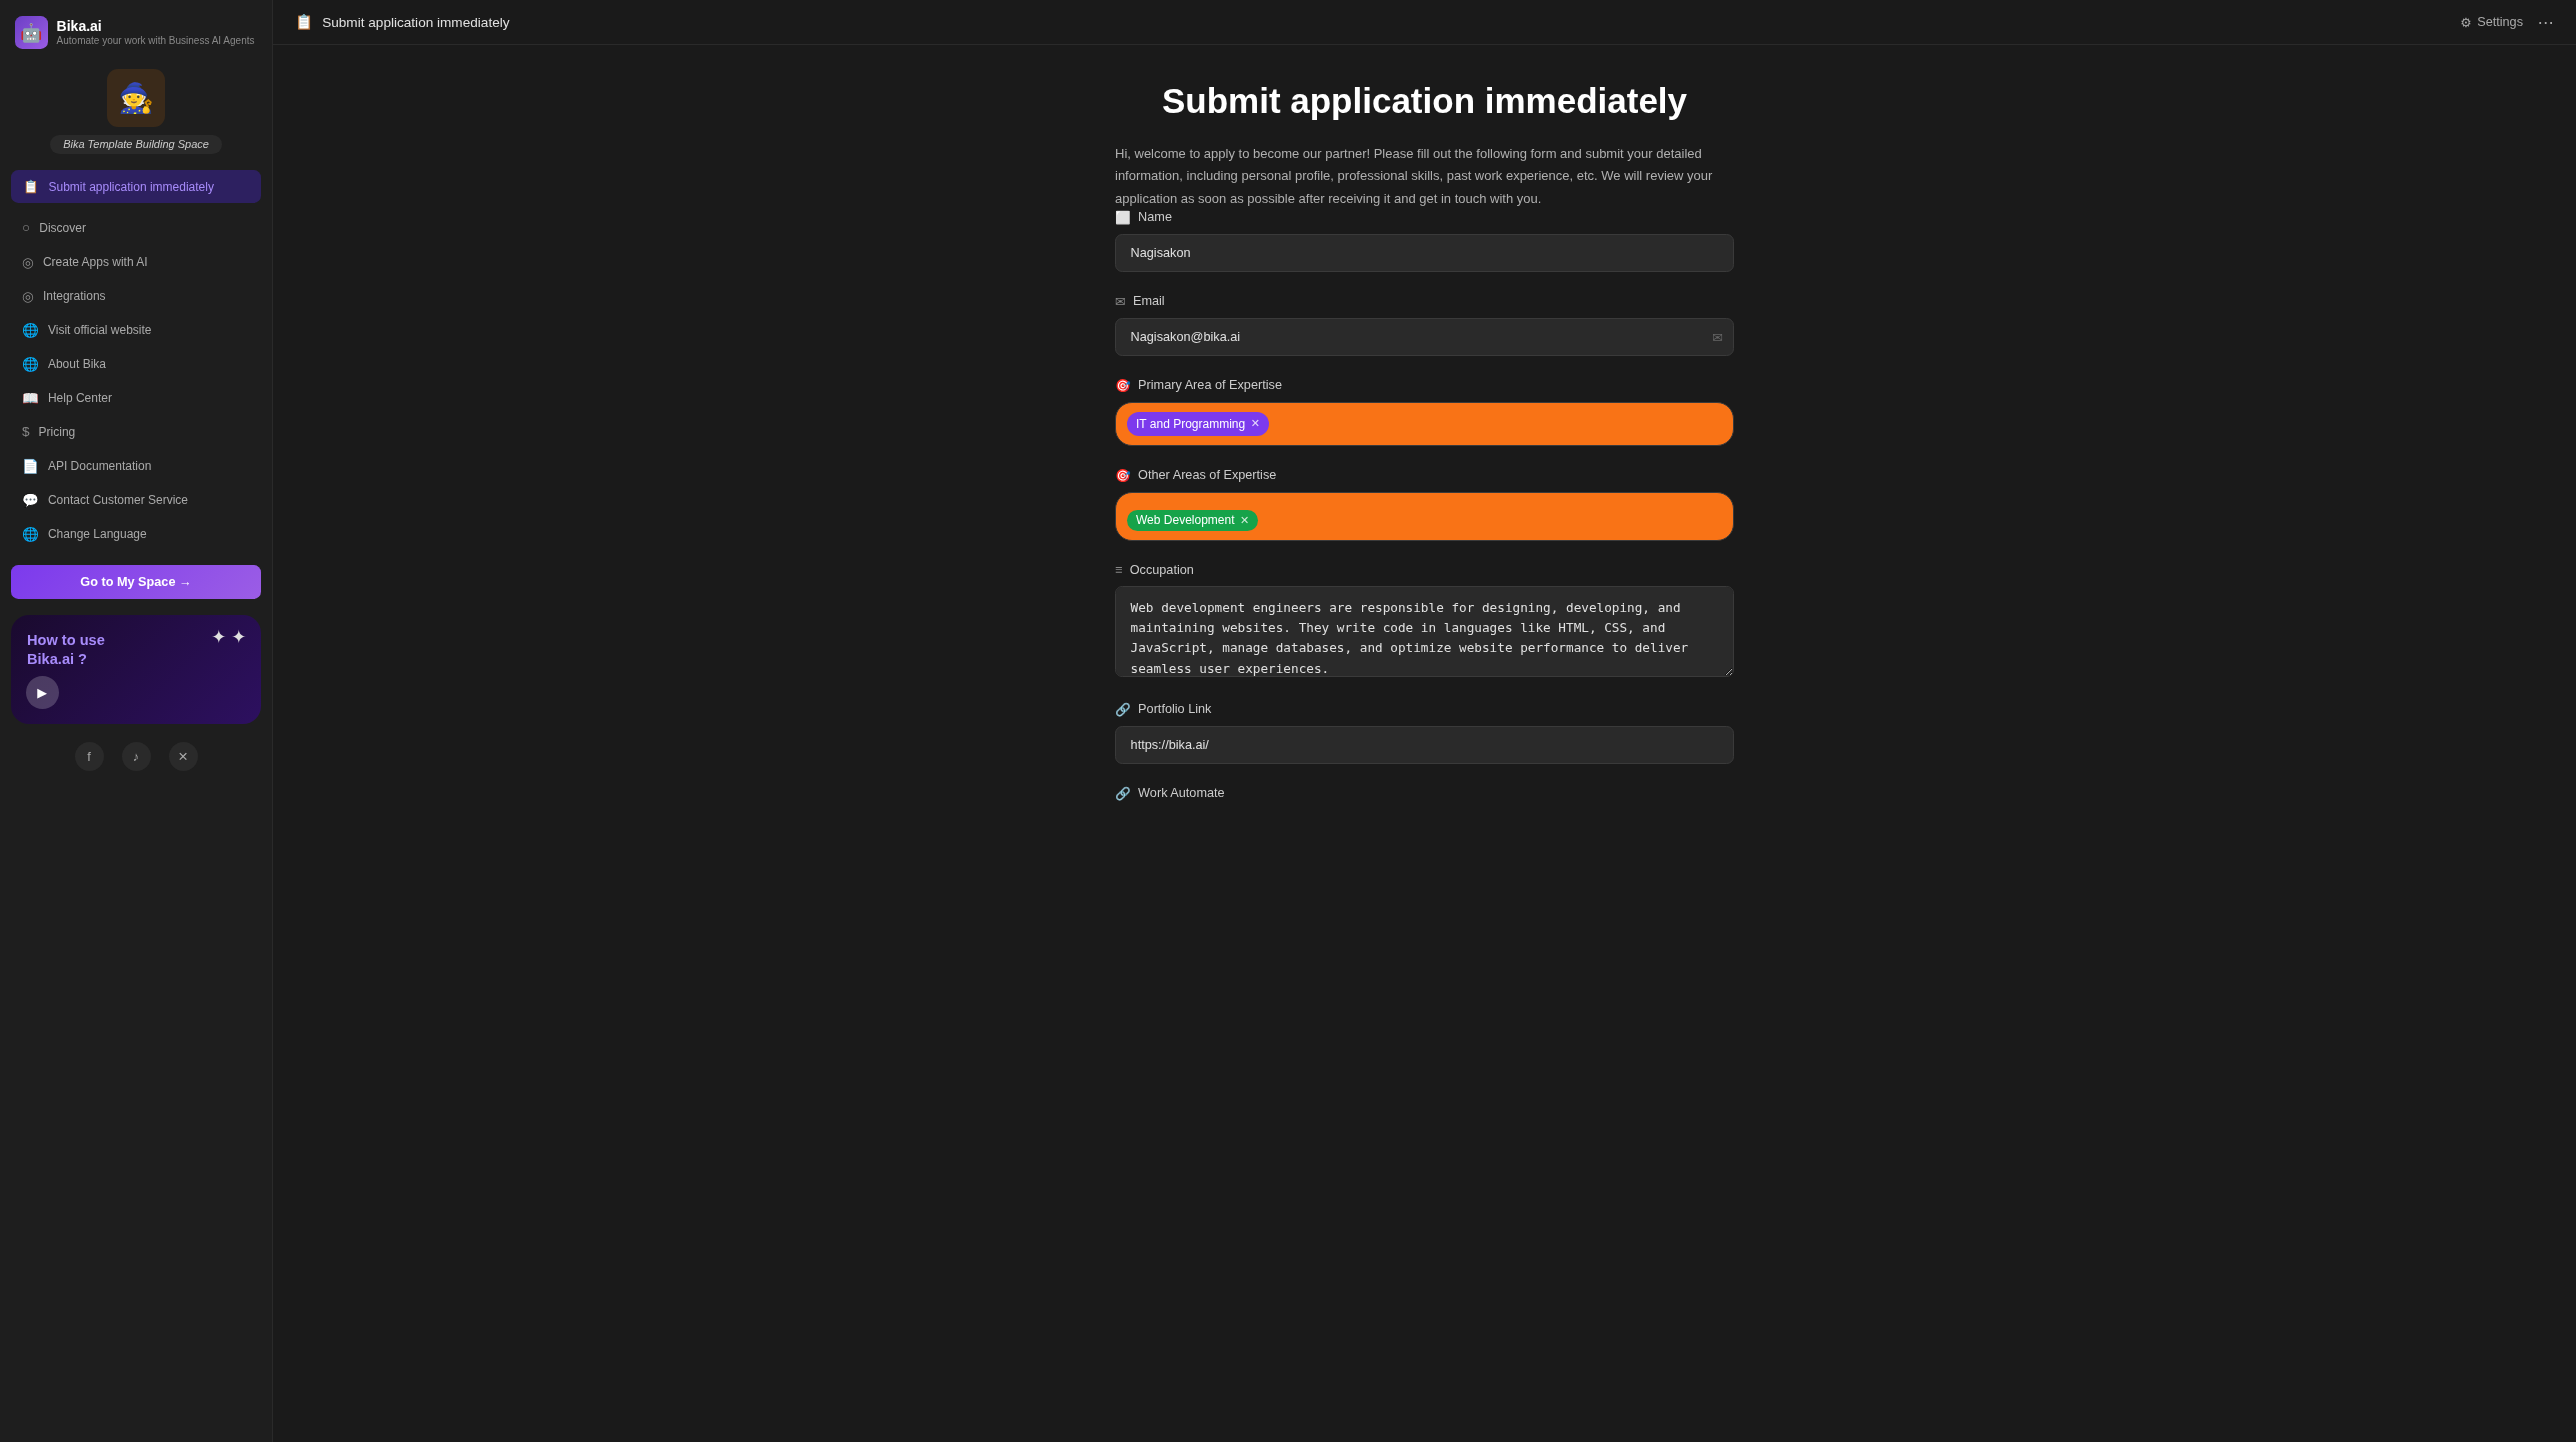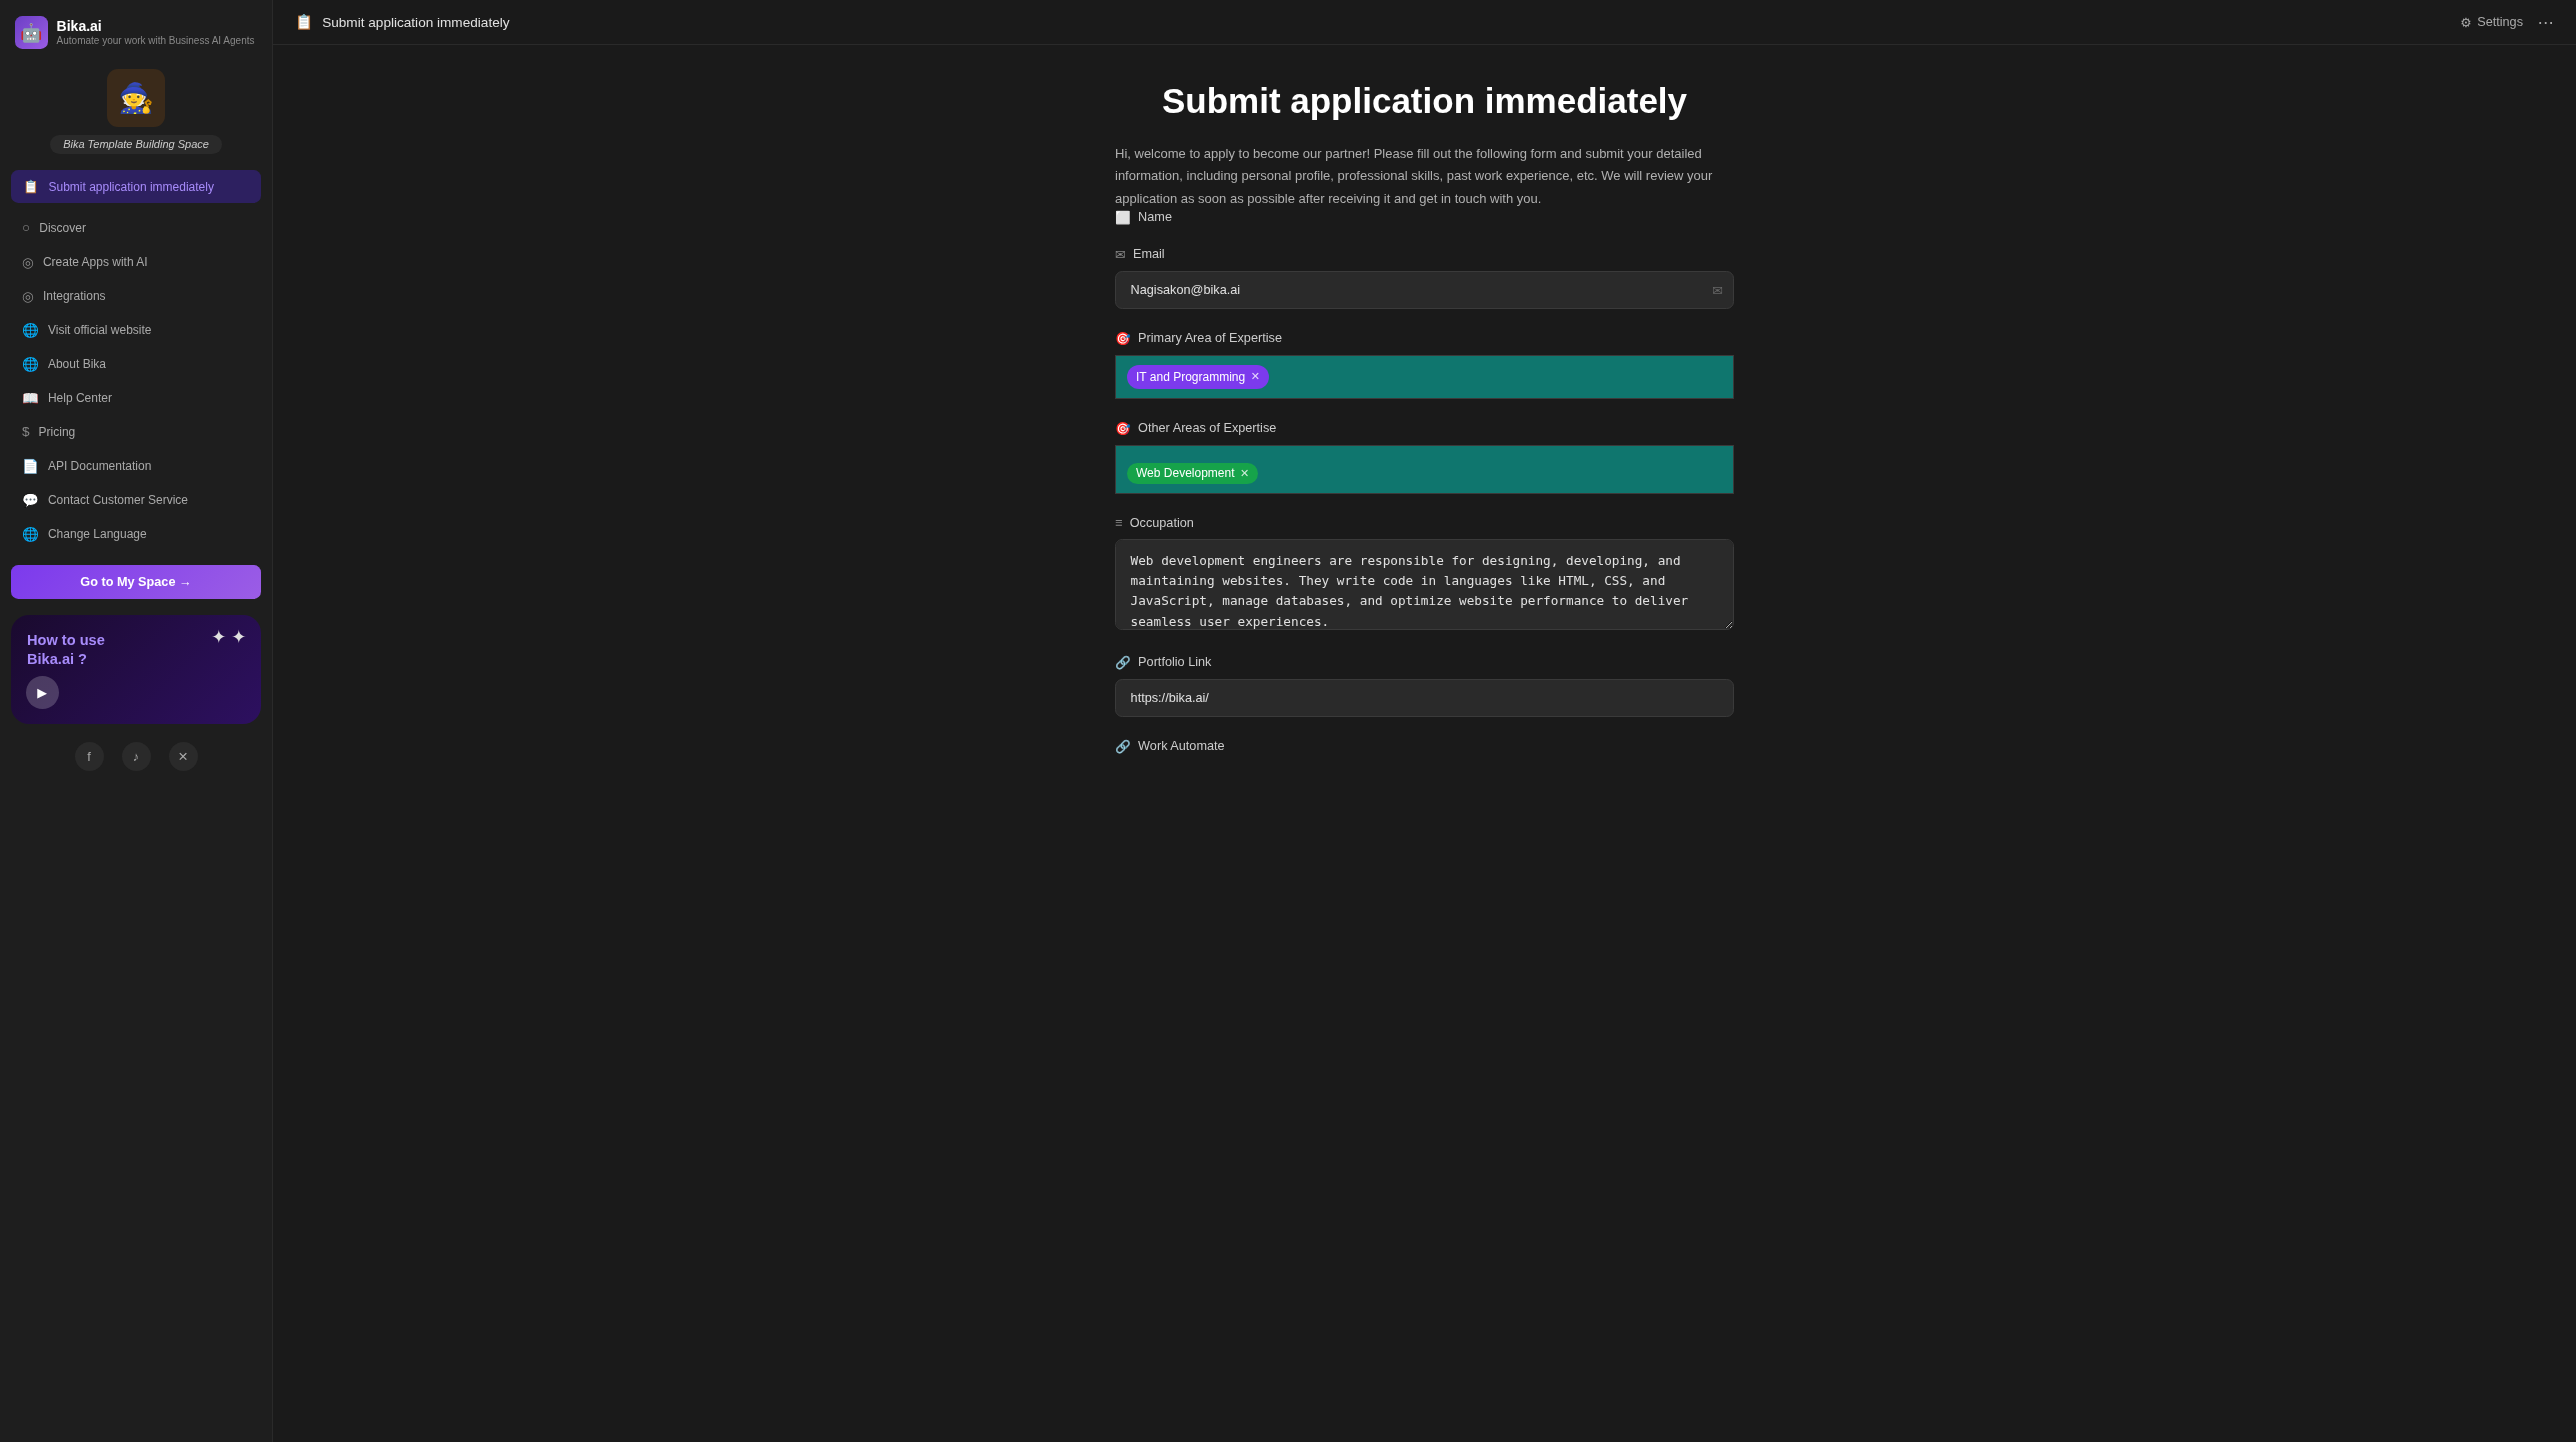--- a/index.html
+++ b/index.html
@@ -330,23 +330,23 @@
       position: absolute;
       right: 11px;
       top: 50%;
       transform: translateY(-50%);
       color: #666;
       font-size: 12.7px;
     }
 
     .tag-container {
       width: 100%;
-      background: #0f766e;
+      background: #f97316;
       border: 0.9px solid #3a3a3a;
-      border-radius: 0;
+      border-radius: 17px;
       padding: 9px 11px;
       min-height: 44px;
       display: flex;
       flex-wrap: wrap;
       gap: 5.5px;
     }
 
     .tag {
       display: inline-flex;
       align-items: center;
@@ -503,20 +503,21 @@
 
       <h1 class="form-main-title">Submit application immediately</h1>
 
       <p class="form-description">Hi, welcome to apply to become our partner! Please fill out the following form and submit your detailed information, including personal profile, professional skills, past work experience, etc. We will review your application as soon as possible after receiving it and get in touch with you.</p>
 
       <div class="form-field">
         <div class="field-label">
           <span class="field-label-icon">⬜</span>
           <span>Name</span>
         </div>
+        <input class="field-input" type="text" value="Nagisakon" style="">
       </div>
 
       <div class="form-field">
         <div class="field-label">
           <span class="field-label-icon">✉</span>
           <span>Email</span>
         </div>
         <div class="field-input-with-icon">
           <input class="field-input" type="email" value="Nagisakon@bika.ai" style="">
           <span class="field-input-icon">✉</span>

